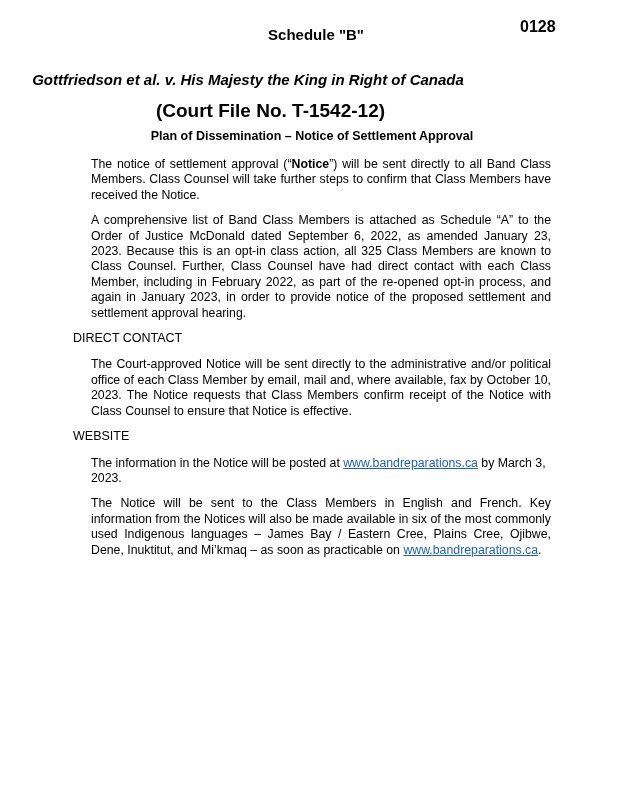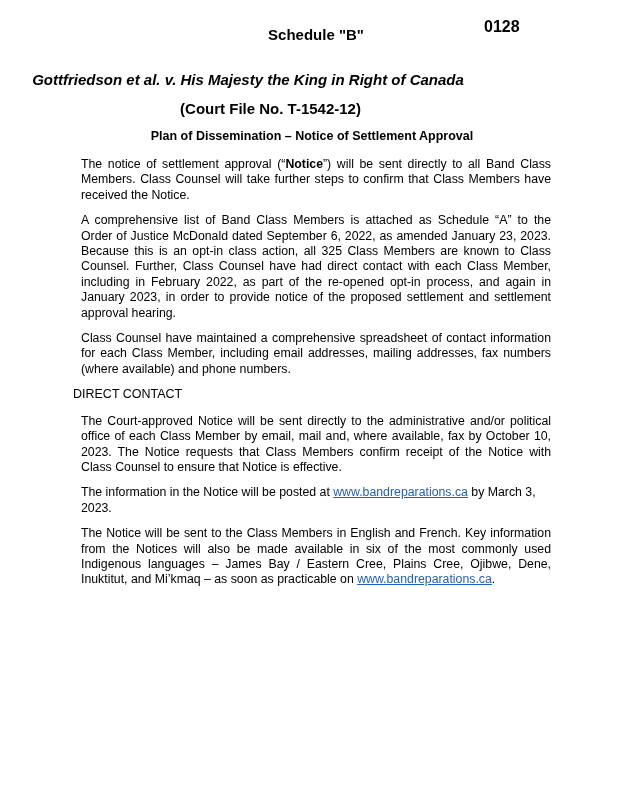--- a/index.html
+++ b/index.html
@@ -1,46 +1,46 @@
 <!DOCTYPE html>
 <html><head>
 <meta charset="utf-8">
 <style>
   html, body { margin: 0; padding: 0; background: #ffffff; }
   body { width: 624px; height: 807px; position: relative; overflow: hidden;
          font-family: "Liberation Sans", sans-serif; color: #000; }
-  .page-number { position: absolute; left: 484px; top: 18px; font-size: 16px; font-weight: bold; }
+  .page-number { position: absolute; left: 520px; top: 18px; font-size: 16px; font-weight: bold; }
   .schedule-title { position: absolute; left: 0; width: 624px; top: 26px; text-align: center;
                     font-size: 15px; font-weight: bold; padding-left: 8px; box-sizing: border-box; }
   .case-title { position: absolute; left: 0; width: 496px; top: 71px; text-align: center;
                 font-size: 15px; font-weight: bold; font-style: italic; }
   .court-file { position: absolute; left: 0; width: 541px; top: 100px; text-align: center;
-                font-size: 15px; font-weight: bold; }
+                font-size: 19px; font-weight: bold; }
   .plan-title { position: absolute; left: 0; width: 624px; top: 129px; text-align: center;
                 font-size: 12.5px; font-weight: bold; }
   .body { position: absolute; left: 73px; top: 157px; width: 478px; font-size: 12.3px; line-height: 15.4px; }
-  .para { text-align: justify; margin: 0 0 10px 8px; }
+  .para { text-align: justify; margin: 0 0 10px 18px; }
   .para.left { text-align: left; }
   .heading { font-weight: normal; margin: 0 0 11px 0; font-size: 12.5px; }
   a.link { color: #1f5fbf; }
   b { font-weight: bold; }
 </style>
 </head>
 <body>
 
 <div class="page-number">0128</div>
 <div class="schedule-title">Schedule "B"</div>
 <div class="case-title">Gottfriedson et al. v. His Majesty the King in Right of Canada</div>
 <div class="court-file">(Court File No. T-1542-12)</div>
 <div class="plan-title">Plan of Dissemination – Notice of Settlement Approval</div>
 
 <div class="body">
   <p class="para"><span>The notice of settlement approval (“</span><b>Notice</b><span>”) will be sent directly to all Band Class Members. Class Counsel will take further steps to confirm that Class Members have received the Notice.</span></p>
   <p class="para">A comprehensive list of Band Class Members is attached as Schedule “A” to the Order of Justice McDonald dated September 6, 2022, as amended January 23, 2023. Because this is an opt-in class action, all 325 Class Members are known to Class Counsel. Further, Class Counsel have had direct contact with each Class Member, including in February 2022, as part of the re-opened opt-in process, and again in January 2023, in order to provide notice of the proposed settlement and settlement approval hearing.</p>
-  <p class="para">Class Counsel have maintained a comprehensive spreadsheet of contact information for each Class Member, including email addresses, mailing addresses, fax numbers (where available) and phone numbers.</p>
 
   <div class="heading">DIRECT CONTACT</div>
   <p class="para">The Court-approved Notice will be sent directly to the administrative and/or political office of each Class Member by email, mail and, where available, fax by October 10, 2023. The Notice requests that Class Members confirm receipt of the Notice with Class Counsel to ensure that Notice is effective.</p>
 
+  <div class="heading">WEBSITE</div>
   <p class="para left"><span>The information in the Notice will be posted at </span><a class="link" href="#">www.bandreparations.ca</a><span> by March 3, 2023.</span></p>
 
   <p class="para"><span>The Notice will be sent to the Class Members in English and French. Key information from the Notices will also be made available in six of the most commonly used Indigenous languages – James Bay / Eastern Cree, Plains Cree, Ojibwe, Dene, Inuktitut, and Mi’kmaq – as soon as practicable on </span><a class="link" href="#">www.bandreparations.ca</a><span>.</span></p>
 </div>
 
 </body></html>

